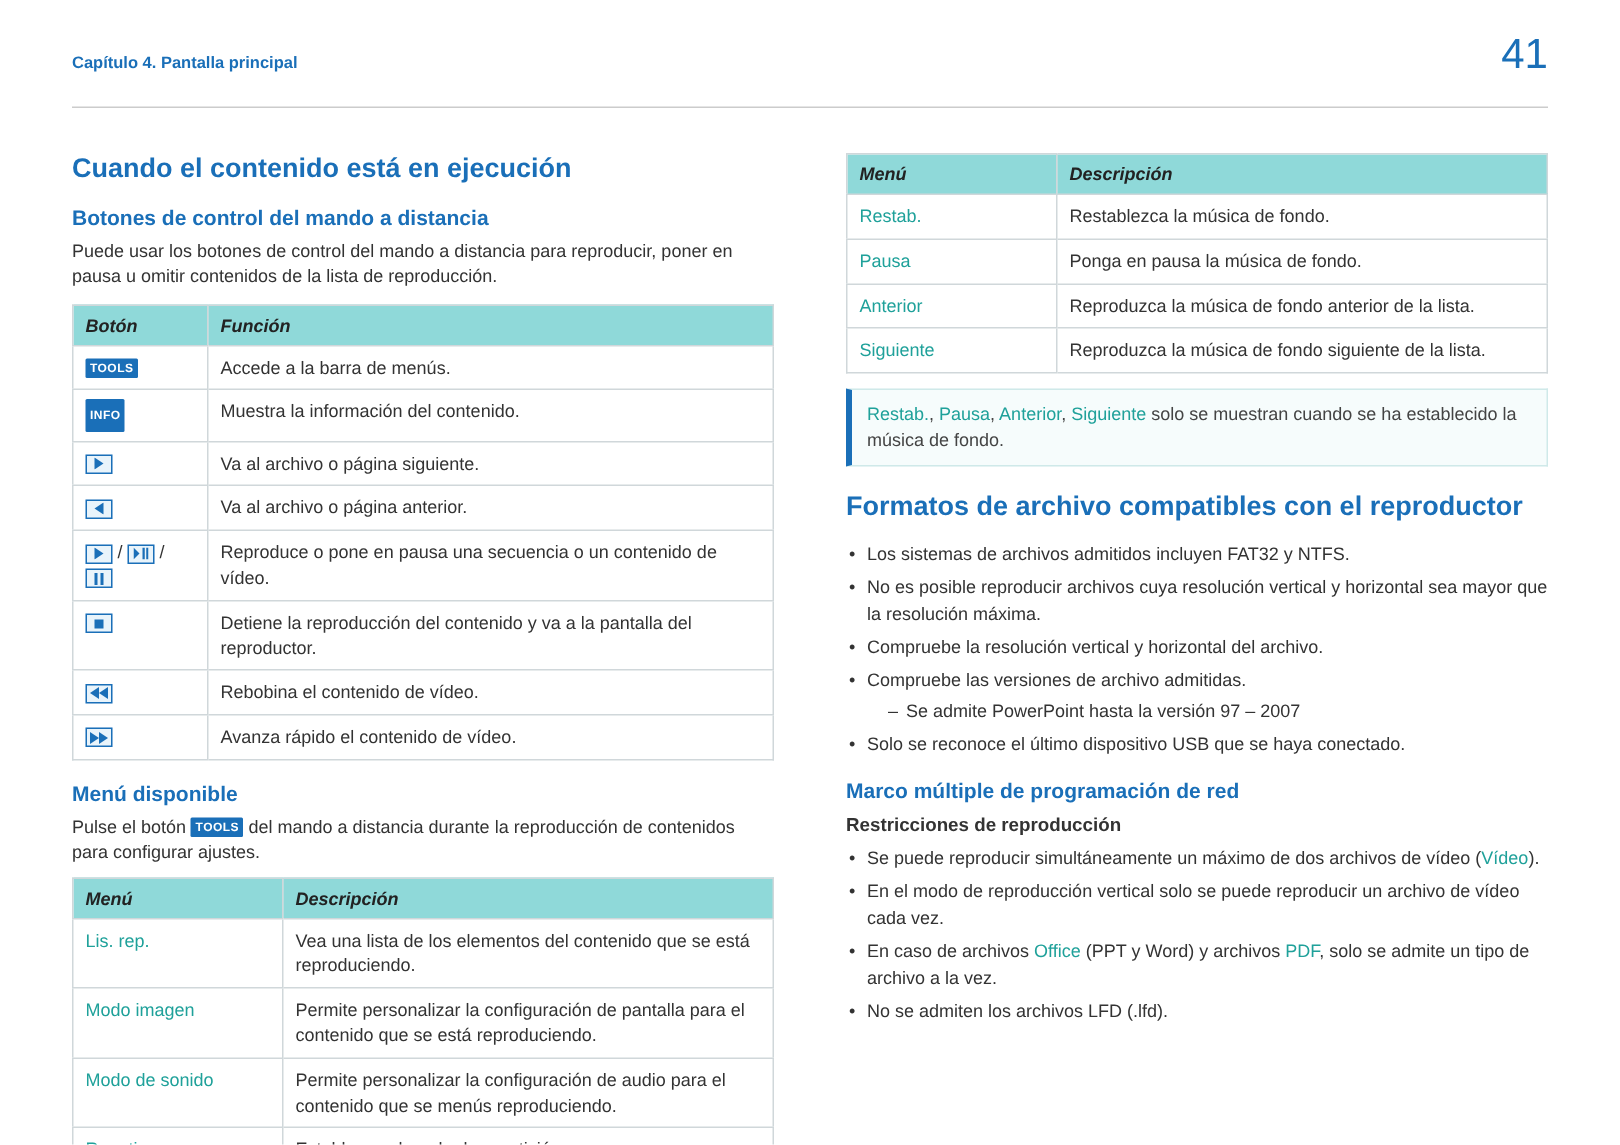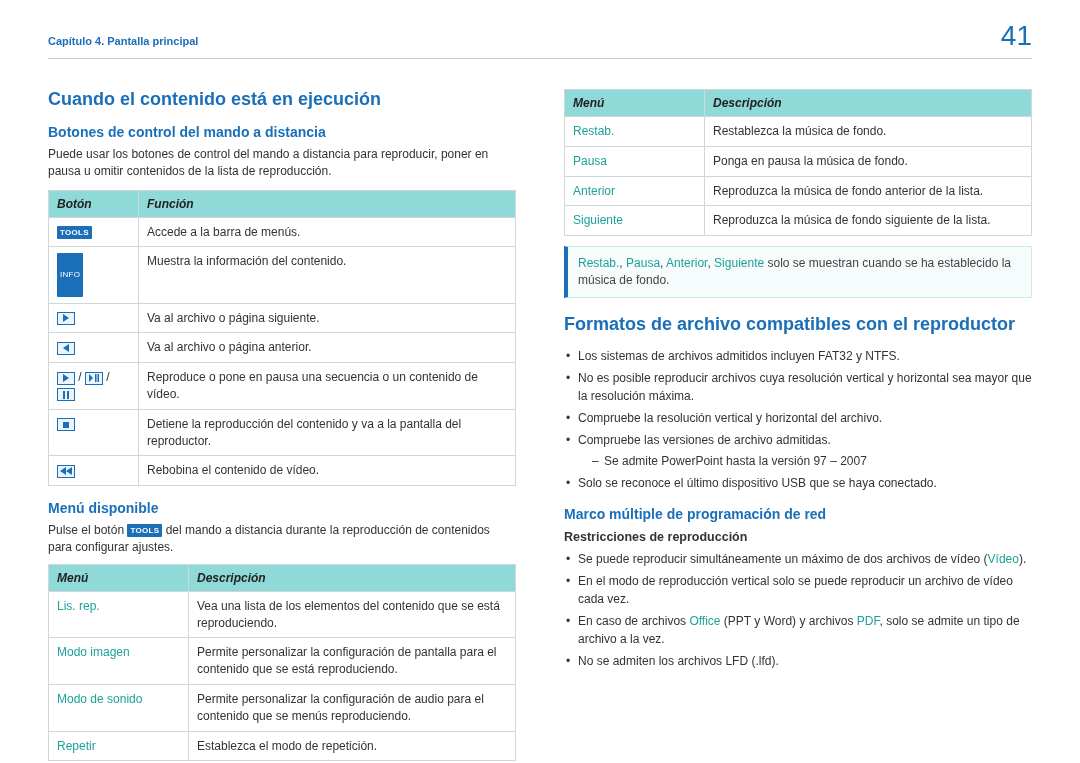--- a/index.html
+++ b/index.html
@@ -11,21 +11,21 @@
     width: 1080px;
     height: 763px;
     position: relative;
     padding: 20px 48px 30px 48px;
   }
   .header {
     display: flex;
     justify-content: space-between;
     align-items: baseline;
     border-bottom: 1px solid #ccc;
-    padding-bottom: 6px;
+    padding-bottom: 19px;
     margin-bottom: 30px;
   }
   .chapter {
     color: #1a6fb8;
     font-size: 11px;
     font-weight: bold;
   }
   .page-no {
     color: #1a6fb8;
     font-size: 28px;
@@ -100,22 +100,22 @@
     padding: 1px 3px;
     border-radius: 1px;
     vertical-align: 1px;
     letter-spacing: 0.3px;
   }
   .inline-info {
     display: inline-block;
     background: #1a6fb8;
     color: #fff;
     font-size: 8px;
-    font-weight: normal;
-    padding: 16px 3px;
+    font-weight: bold;
+    padding: 5px 3px;
     border-radius: 1px;
     vertical-align: 1px;
     letter-spacing: 0.3px;
   }
   .icon-btn {
     display: inline-block;
     width: 18px;
     height: 13px;
     border: 1px solid #1a6fb8;
     background: #e9f4fb;
@@ -246,20 +246,27 @@
                 </svg></span></td>
           <td>Detiene la reproducción del contenido y va a la pantalla del reproductor.</td>
         </tr>
         <tr>
           <td><span class="icon-btn"><svg width="12" height="8">
                   <polygon points="6,0 0,4 6,8" fill="#1a6fb8"></polygon>
                   <polygon points="12,0 6,4 12,8" fill="#1a6fb8"></polygon>
                 </svg></span></td>
           <td>Rebobina el contenido de vídeo.</td>
         </tr>
+        <tr>
+          <td><span class="icon-btn"><svg width="12" height="8">
+                  <polygon points="0,0 6,4 0,8" fill="#1a6fb8"></polygon>
+                  <polygon points="6,0 12,4 6,8" fill="#1a6fb8"></polygon>
+                </svg></span></td>
+          <td>Avanza rápido el contenido de vídeo.</td>
+        </tr>
       </tbody>
     </table>
 
     <h2 class="sub">Menú disponible</h2>
     <p class="tools-note">
       <span>Pulse el botón </span><span class="inline-tools">TOOLS</span><span> del mando a distancia durante la reproducción de contenidos para configurar ajustes.</span>
     </p>
 
     <table class="tbl fixed">
       <colgroup>

